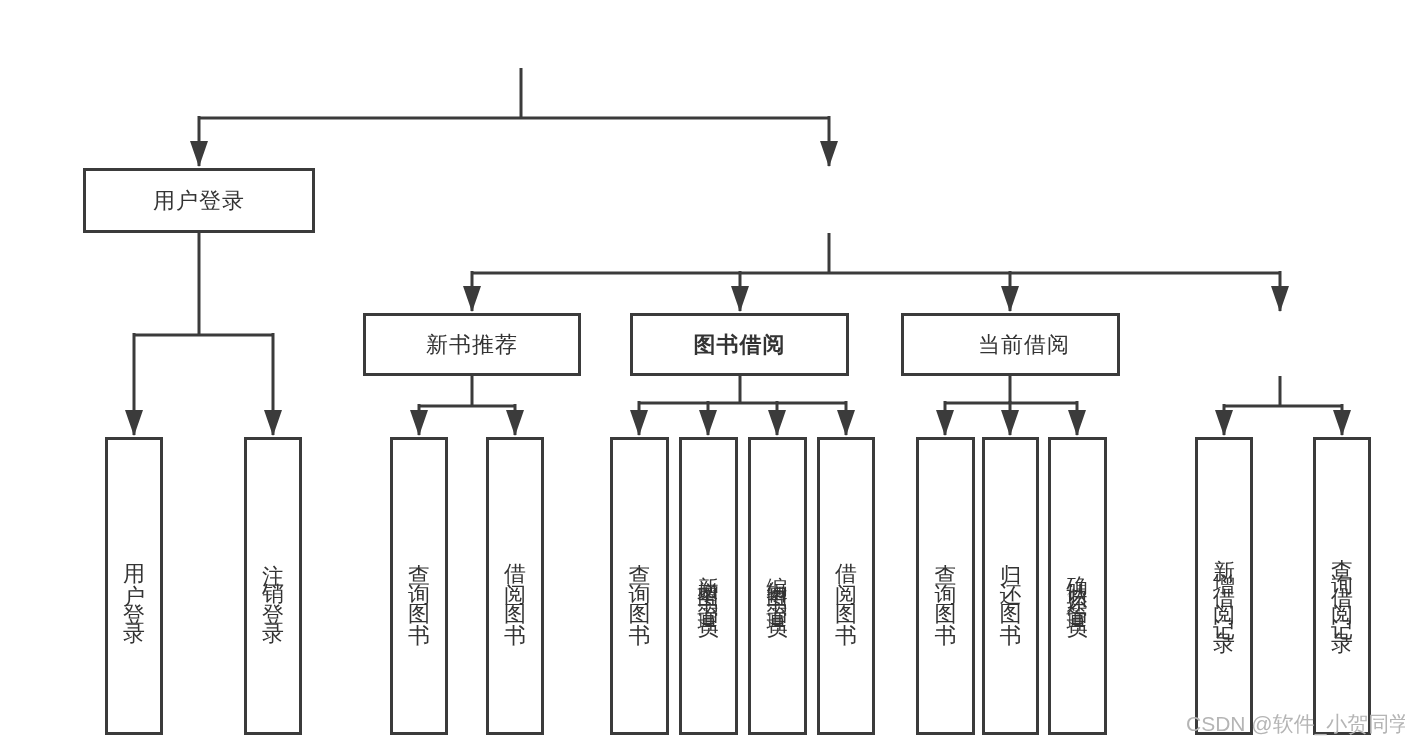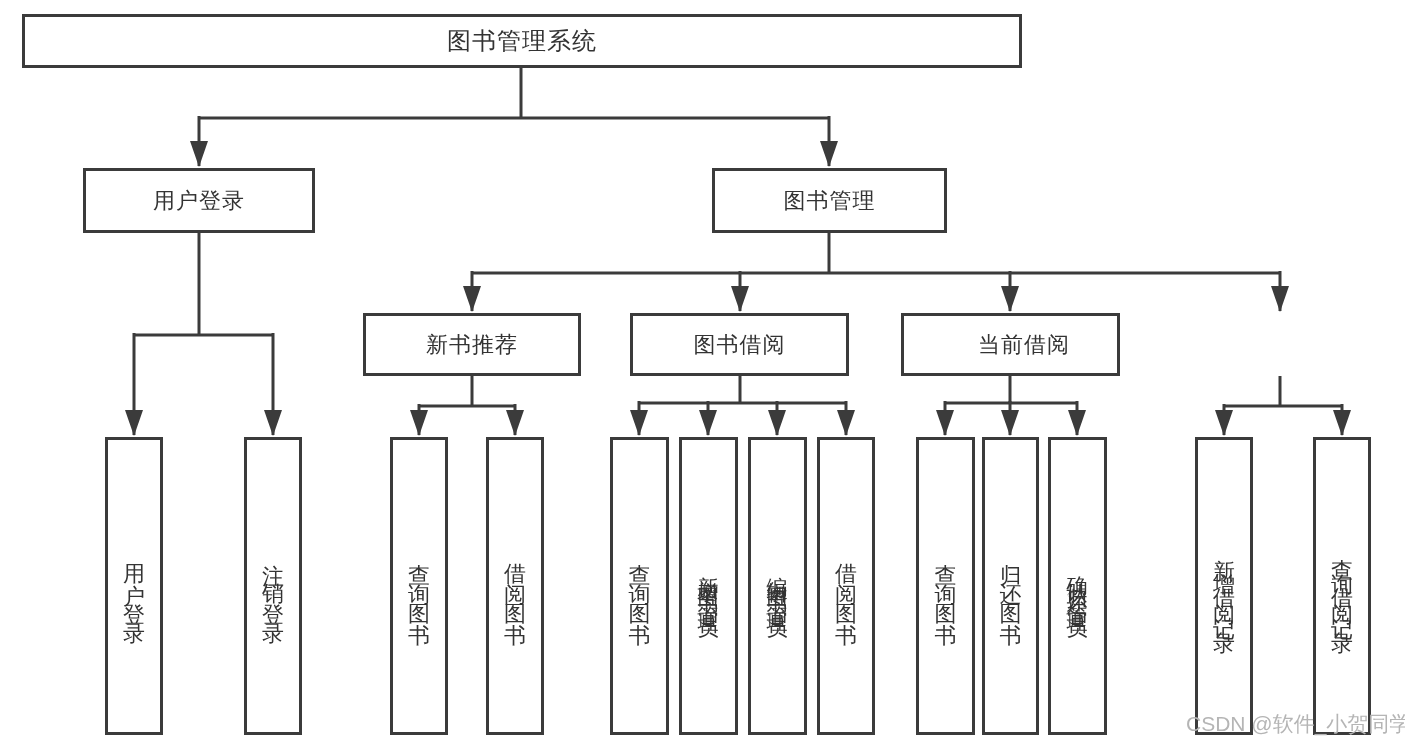--- a/index.html
+++ b/index.html
@@ -113,35 +113,29 @@
     </g>
 
     <g>
       <line x1="1280" y1="376" x2="1280" y2="406"></line>
       <line x1="1224" y1="406" x2="1342" y2="406"></line>
       <line x1="1224" y1="404" x2="1224" y2="435" marker-end="url(#arrow)"></line>
       <line x1="1342" y1="404" x2="1342" y2="435" marker-end="url(#arrow)"></line>
     </g>
   </svg>
 
-  <div class="box root" style="left:22px; top:14px; width:1000px; height:54px;">
-    <span class="h-label">图书管理系统</span>
-  </div>
 
   <div class="box" style="left:83px; top:168px; width:232px; height:65px;">
     <span class="h-label">用户登录</span>
-  </div>
-  <div class="box" style="left:712px; top:168px; width:235px; height:65px;">
-    <span class="h-label">图书管理</span>
   </div>
 
   <div class="box" style="left:363px; top:313px; width:218px; height:63px;">
     <span class="h-label">新书推荐</span>
   </div>
-  <div class="box" style="left:630px; top:313px; width:219px; height:63px;">
+  <div class="box" style="left:630px; top:313px; width:219px; height:63px;font-weight:bold;">
     <span class="h-label">图书借阅</span>
   </div>
   <div class="box" style="left:901px; top:313px; width:219px; height:63px;padding-left:27px;">
     <span class="h-label">当前借阅</span>
   </div>
 
   <div class="box" style="left:105px; top:437px; width:58px; height:298px;">
     <span class="v-label">用户登录</span>
   </div>
   <div class="box" style="left:244px; top:437px; width:58px; height:298px;">

